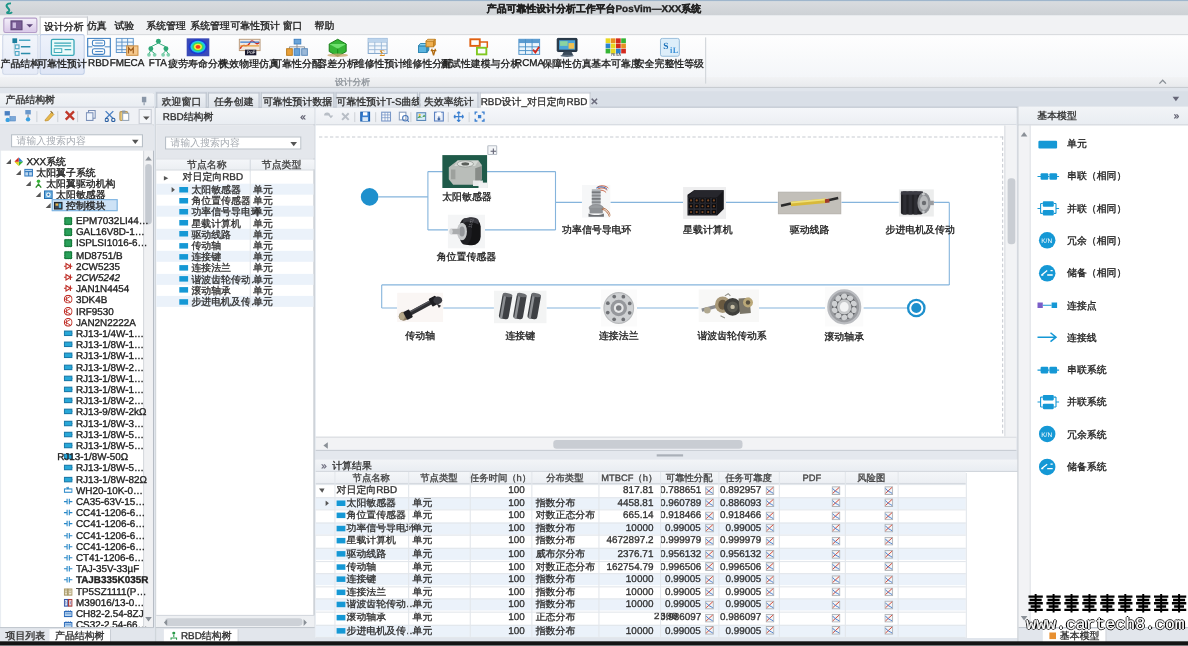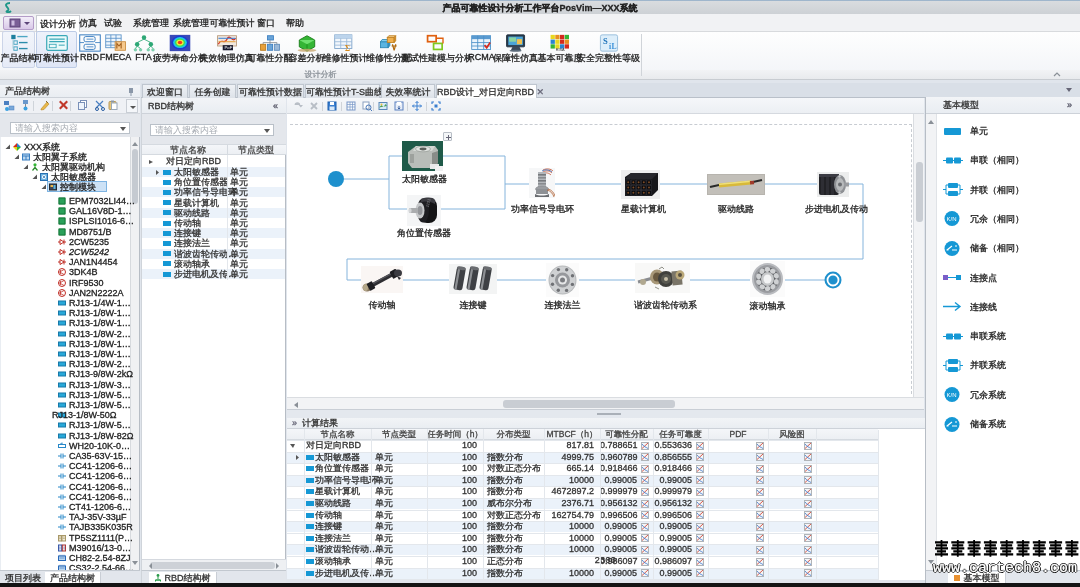--- a/index.html
+++ b/index.html
@@ -444,21 +444,21 @@
     <path d="M0 4 H3 M5 4 H8 M3 1.5 V6.5 M5 1.5 V6.5" stroke="#2888c8" stroke-width="1"></path>
   </svg>
 <div class="ti" style="left:69px;top:501.99999999999966px;">CT41-1206-6…</div>
 <svg class="abs" style="left:58px;top:513.1999999999997px" width="8" height="8" viewBox="0 0 8 8">
     <path d="M0 4 H3 M5 4 H8 M3 1.5 V6.5 M5 1.5 V6.5" stroke="#2888c8" stroke-width="1"></path>
   </svg>
 <div class="ti" style="left:69px;top:512.1999999999997px;">TAJ-35V-33µF</div>
 <svg class="abs" style="left:58px;top:523.3999999999997px" width="8" height="8" viewBox="0 0 8 8">
     <path d="M0 4 H3 M5 4 H8 M3 1.5 V6.5 M5 1.5 V6.5" stroke="#2888c8" stroke-width="1"></path>
   </svg>
-<div class="ti" style="left:69px;top:522.3999999999997px;">TAJB335K035R</div>
+<div class="ti" style="left:69px;top:522.3999999999997px;font-weight:bold;">TAJB335K035R</div>
 <svg class="abs" style="left:58px;top:533.5999999999998px" width="8" height="8" viewBox="0 0 8 8">
     <rect x="0.5" y="1.5" width="3" height="5.5" fill="#e8e0c8" stroke="#a89868"></rect>
     <rect x="4" y="1.5" width="3.5" height="5.5" fill="#f0ead8" stroke="#a89868"></rect>
     <path d="M1.2 3 h1.6 M1.2 4.5 h1.6 M4.8 3 h2 M4.8 4.5 h2" stroke="#a89868" stroke-width="0.6"></path>
   </svg>
 <div class="ti" style="left:69px;top:532.5999999999998px;">TP5SZ1111(P…</div>
 <svg class="abs" style="left:58px;top:543.7999999999998px" width="8" height="8" viewBox="0 0 8 8">
     <rect x="0.5" y="1" width="3.2" height="6" fill="#d8e4f4" stroke="#3858a8"></rect>
     <rect x="4.3" y="1" width="3.2" height="6" fill="#f4d8d8" stroke="#a83838"></rect>
     <path d="M1.2 2.5 c1 1 1 2 0 3 M6.8 2.5 c-1 1 -1 2 0 3" stroke="#6878b8" fill="none" stroke-width="0.7"></path>
@@ -858,21 +858,21 @@
     </svg>
     <span style="position:absolute;left:19px;">对日定向RBD</span>
     <span class="bc num" style="left:140px;width:50px;">100</span>
     <span class="bc num" style="left:257px;width:50px;">817.81</span>
     <span class="bc num" style="left:313px;width:37px;">0.788651</span>
     <svg style="position:absolute;left:354px;top:1.5px" width="8" height="8" viewBox="0 0 8 8">
       <rect x="0.5" y="0.5" width="7" height="7" fill="#f4f5f6" stroke="#b0b4b8"></rect>
       <path d="M1 6.5 L7 1" stroke="#d44a3a" stroke-width="0.9"></path>
       <path d="M1 2 C3 5 5 5 7 6.5" stroke="#4a7fd0" fill="none" stroke-width="0.9"></path>
     </svg>
-    <span class="bc num" style="left:366px;width:39px;">0.553636</span>
+    <span class="bc num" style="left:366px;width:39px;">0.892957</span>
     <svg style="position:absolute;left:409px;top:1.5px" width="8" height="8" viewBox="0 0 8 8">
       <rect x="0.5" y="0.5" width="7" height="7" fill="#f4f5f6" stroke="#b0b4b8"></rect>
       <path d="M1 6.5 L7 1" stroke="#d44a3a" stroke-width="0.9"></path>
       <path d="M1 2 C3 5 5 5 7 6.5" stroke="#4a7fd0" fill="none" stroke-width="0.9"></path>
     </svg>
     <svg style="position:absolute;left:469px;top:1.5px" width="8" height="8" viewBox="0 0 8 8">
       <rect x="0.5" y="0.5" width="7" height="7" fill="#f4f5f6" stroke="#b0b4b8"></rect>
       <path d="M1 6.5 L7 1" stroke="#d44a3a" stroke-width="0.9"></path>
       <path d="M1 2 C3 5 5 5 7 6.5" stroke="#4a7fd0" fill="none" stroke-width="0.9"></path>
     </svg>
@@ -884,28 +884,28 @@
   </div>
 <div class="brow" style="left:287px;top:451.6px;width:591px;background:#ebf2fa;">
     <svg style="position:absolute;left:8px;top:3px" width="5" height="5" viewBox="0 0 5 5">
       <path d="M1 0 L4 2.5 L1 5z" fill="#555"></path>
     </svg>
     <span style="position:absolute;left:19px;top:3px;width:8px;height:5px;background:#1598d5;"></span>
     <span style="position:absolute;left:28px;">太阳敏感器</span>
     <span style="position:absolute;left:88px;">单元</span>
     <span class="bc num" style="left:140px;width:50px;">100</span>
     <span style="position:absolute;left:200px;">指数分布</span>
-    <span class="bc num" style="left:257px;width:50px;">4999.75</span>
+    <span class="bc num" style="left:257px;width:50px;">4458.81</span>
     <span class="bc num" style="left:313px;width:37px;">0.960789</span>
     <svg style="position:absolute;left:354px;top:1.5px" width="8" height="8" viewBox="0 0 8 8">
       <rect x="0.5" y="0.5" width="7" height="7" fill="#f4f5f6" stroke="#b0b4b8"></rect>
       <path d="M1 6.5 L7 1" stroke="#d44a3a" stroke-width="0.9"></path>
       <path d="M1 2 C3 5 5 5 7 6.5" stroke="#4a7fd0" fill="none" stroke-width="0.9"></path>
     </svg>
-    <span class="bc num" style="left:366px;width:39px;">0.856555</span>
+    <span class="bc num" style="left:366px;width:39px;">0.886093</span>
     <svg style="position:absolute;left:409px;top:1.5px" width="8" height="8" viewBox="0 0 8 8">
       <rect x="0.5" y="0.5" width="7" height="7" fill="#f4f5f6" stroke="#b0b4b8"></rect>
       <path d="M1 6.5 L7 1" stroke="#d44a3a" stroke-width="0.9"></path>
       <path d="M1 2 C3 5 5 5 7 6.5" stroke="#4a7fd0" fill="none" stroke-width="0.9"></path>
     </svg>
     <svg style="position:absolute;left:469px;top:1.5px" width="8" height="8" viewBox="0 0 8 8">
       <rect x="0.5" y="0.5" width="7" height="7" fill="#f4f5f6" stroke="#b0b4b8"></rect>
       <path d="M1 6.5 L7 1" stroke="#d44a3a" stroke-width="0.9"></path>
       <path d="M1 2 C3 5 5 5 7 6.5" stroke="#4a7fd0" fill="none" stroke-width="0.9"></path>
     </svg>

